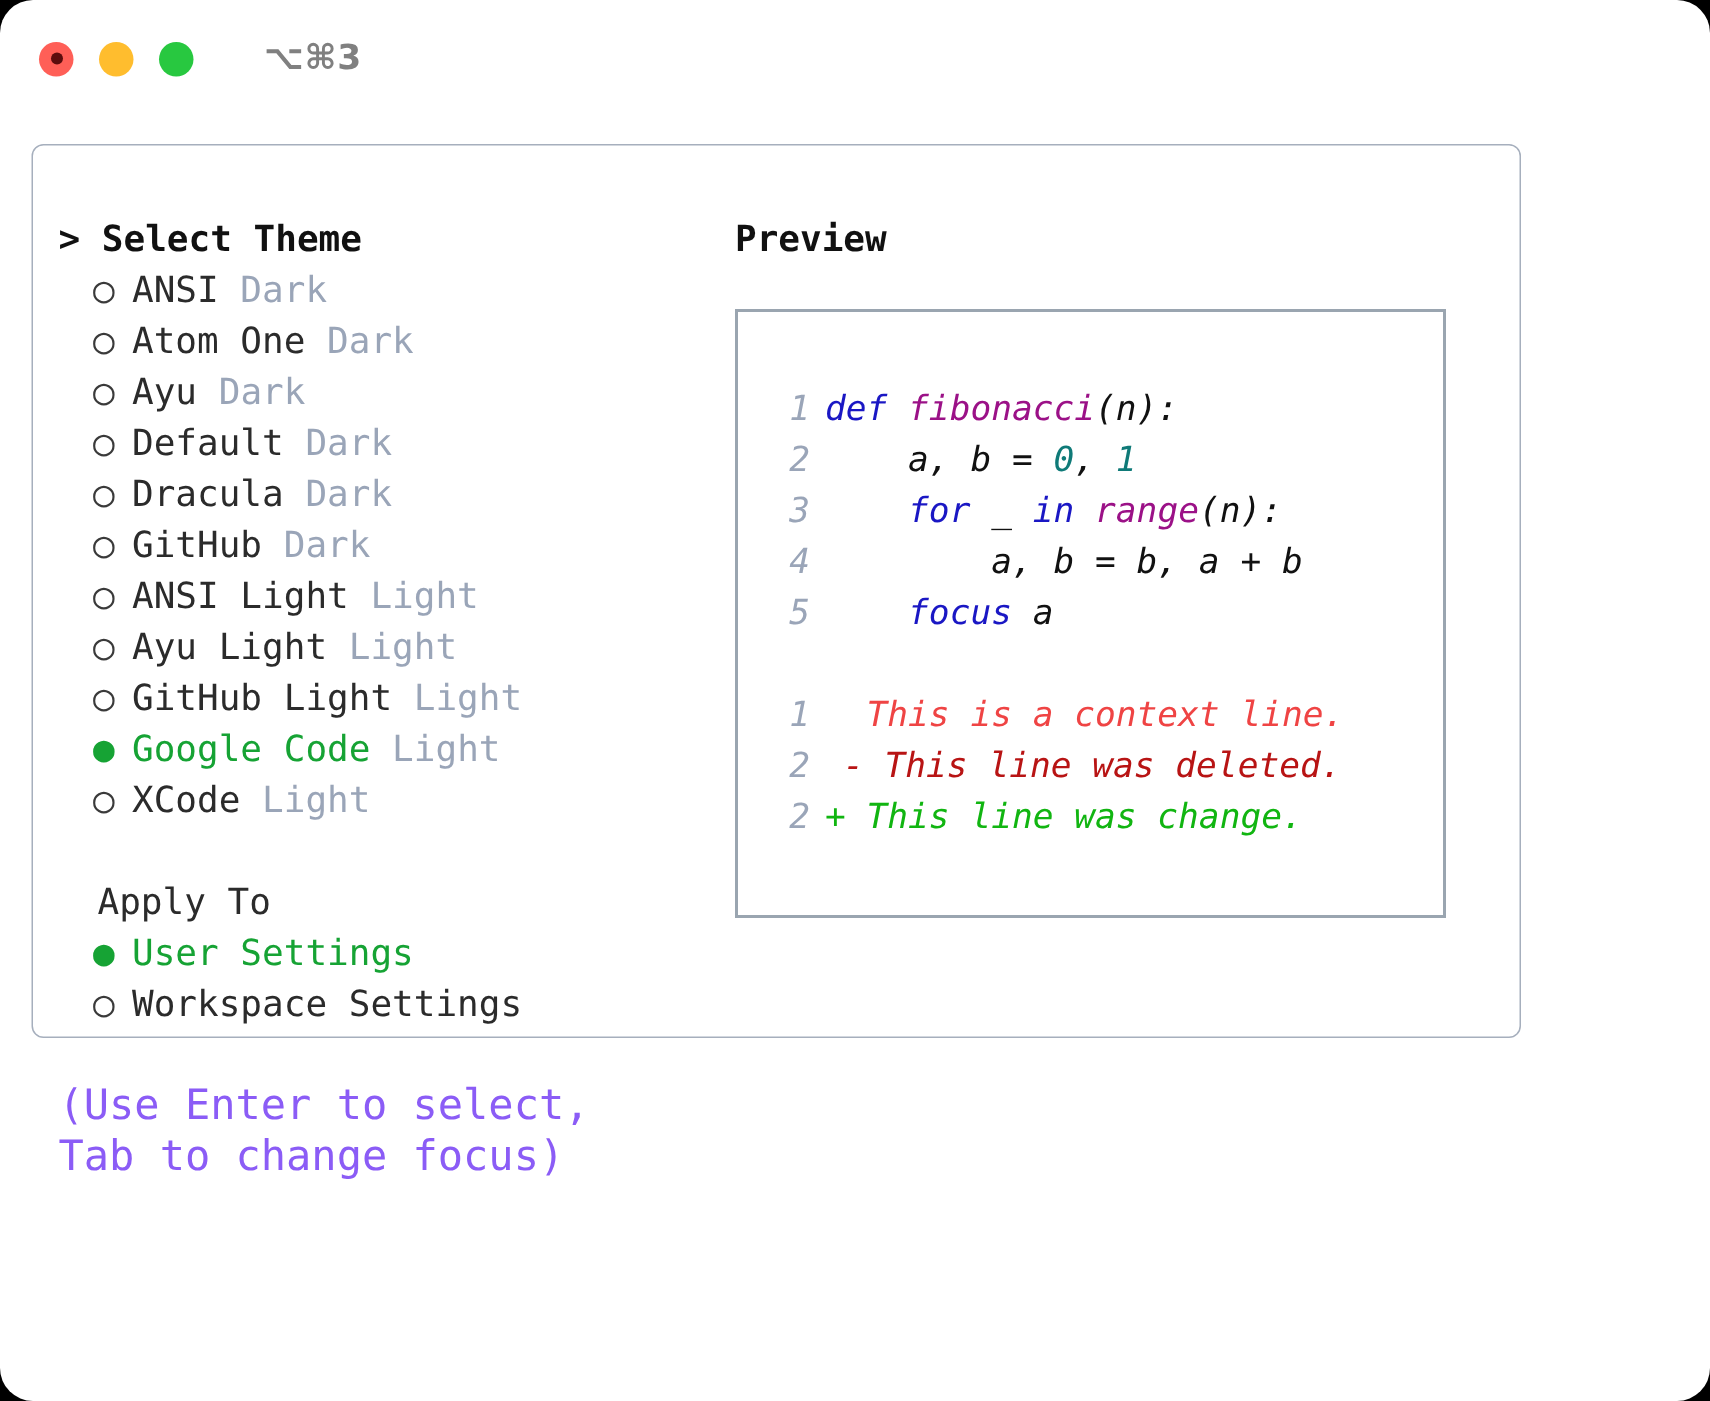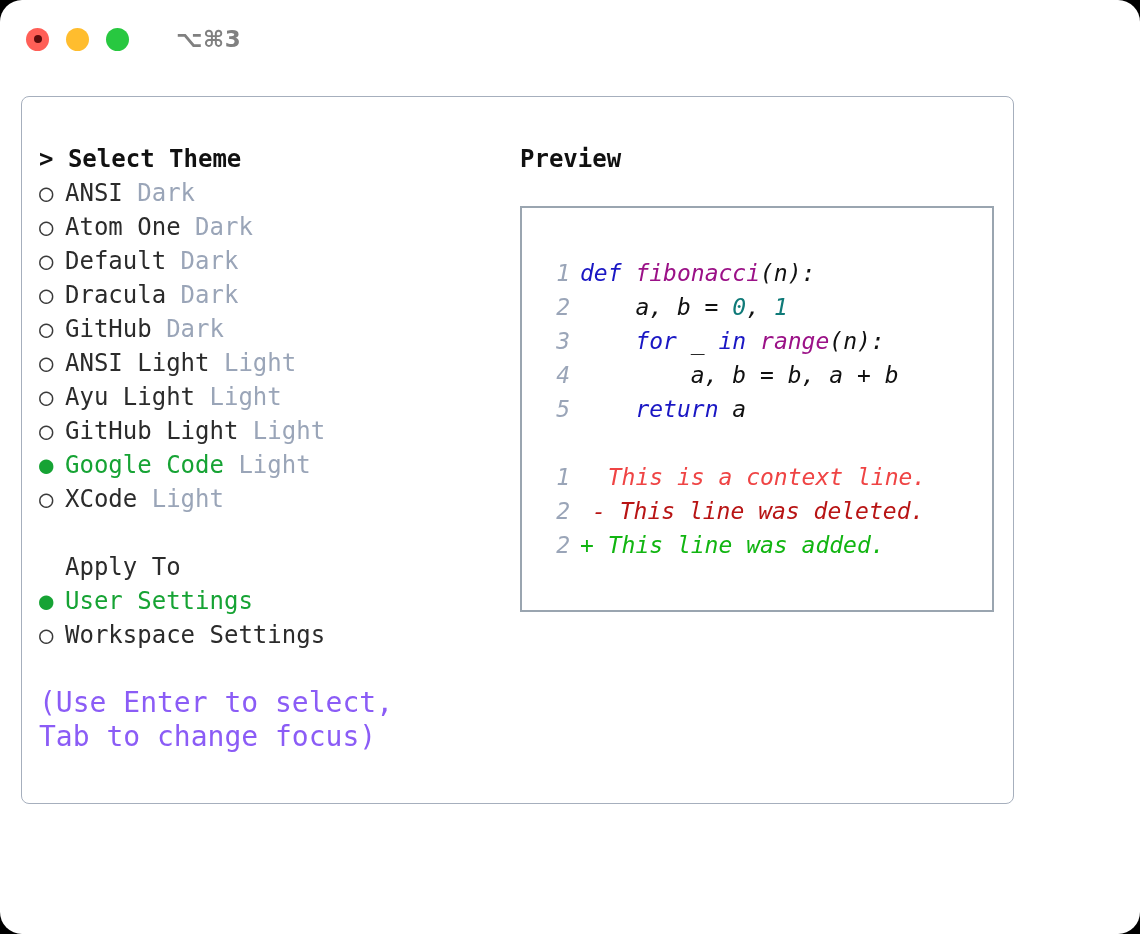--- a/index.html
+++ b/index.html
@@ -58,38 +58,39 @@
     font-weight: 700;
     color: #808080;
     letter-spacing: 0.5px;
   }
 
   
   #panel {
     position: absolute;
     left: 21px; top: 96px;
     width: 993px;
-    height: 708px;
+    height: 596px;
     border: 1.6px solid #a6afbd;
     border-radius: 8px;
     box-sizing: border-box;
     background: #ffffff;
   }
 
   
   #left-col {
     position: absolute;
     left: 17px; top: 45px;
     width: 450px;
   }
   .row {
     font-size: 24px;
     line-height: 34px;
     white-space: pre;
     color: #2b2b2b;
+    margin-left: 23px;
   }
   .heading {
     font-weight: 700;
     color: #111111;
     font-size: 24px;
     line-height: 34px;
     white-space: pre;
   }
   .bullet { display: inline-block; width: 26px; color: #3a3a3a; }
   .bullet.sel { color: #16a334; }
@@ -108,21 +109,21 @@
     margin-top: 34px;
     font-size: 28px;
     line-height: 34px;
     color: #8b5cf6;
     width: 410px;
   }
 
   
   #right-col {
     position: absolute;
-    left: 498px; top: 45px;
+    left: 468px; top: 45px;
     width: 490px;
   }
   #preview-title {
     font-size: 24px;
     font-weight: 700;
     color: #111111;
     line-height: 34px;
     white-space: pre;
   }
   #code-box {
@@ -173,20 +174,21 @@
 
   <div id="panel">
 
     <div id="left-col">
 
       <div class="heading">&gt; Select Theme</div>
 
       <div id="theme-list">
           <div class="row"><span class="bullet">○</span><span class="theme-name">ANSI</span><span class="badge"> Dark</span></div>
           <div class="row"><span class="bullet">○</span><span class="theme-name">Atom One</span><span class="badge"> Dark</span></div>
+          <div class="row"><span class="bullet">○</span><span class="theme-name">Ayu</span><span class="badge"> Dark</span></div>
           <div class="row"><span class="bullet">○</span><span class="theme-name">Default</span><span class="badge"> Dark</span></div>
           <div class="row"><span class="bullet">○</span><span class="theme-name">Dracula</span><span class="badge"> Dark</span></div>
           <div class="row"><span class="bullet">○</span><span class="theme-name">GitHub</span><span class="badge"> Dark</span></div>
           <div class="row"><span class="bullet">○</span><span class="theme-name">ANSI Light</span><span class="badge"> Light</span></div>
           <div class="row"><span class="bullet">○</span><span class="theme-name">Ayu Light</span><span class="badge"> Light</span></div>
           <div class="row"><span class="bullet">○</span><span class="theme-name">GitHub Light</span><span class="badge"> Light</span></div>
           <div class="row"><span class="bullet sel">●</span><span class="theme-name sel">Google Code</span><span class="badge"> Light</span></div>
           <div class="row"><span class="bullet">○</span><span class="theme-name">XCode</span><span class="badge"> Light</span></div>
         </div>
 
@@ -204,25 +206,25 @@
 
     <div id="right-col">
       <div id="preview-title">Preview</div>
 
       <div id="code-box">
         <div id="code-lines">
             <div class="code-line"><span class="ln">1</span><span class="kw">def </span><span class="fn">fibonacci</span><span class="plain">(n):</span></div>
             <div class="code-line"><span class="ln">2</span><span class="plain">    a, b = </span><span class="num">0</span><span class="plain">, </span><span class="num">1</span></div>
             <div class="code-line"><span class="ln">3</span><span class="plain">    </span><span class="kw">for</span><span class="plain"> _ </span><span class="kw">in</span><span class="plain"> </span><span class="fn">range</span><span class="plain">(n):</span></div>
             <div class="code-line"><span class="ln">4</span><span class="plain">        a, b = b, a + b</span></div>
-            <div class="code-line"><span class="ln">5</span><span class="plain">    </span><span class="kw">return</span><span class="plain"> a</span></div>
+            <div class="code-line"><span class="ln">5</span><span class="plain">    </span><span class="kw">focus</span><span class="plain"> a</span></div>
           </div>
         <div class="gap"></div>
         <div id="diff-lines">
             <div class="code-line"><span class="ln">1</span><span class="ctx">  This is a context line.</span></div>
             <div class="code-line"><span class="ln">2</span><span class="del">- This line was deleted.</span></div>
-            <div class="code-line"><span class="ln">2</span><span class="add">+ This line was added.</span></div>
+            <div class="code-line"><span class="ln">2</span><span class="add">+ This line was change.</span></div>
           </div>
       </div>
     </div>
 
   </div>
 </div>
 
 </body></html>

